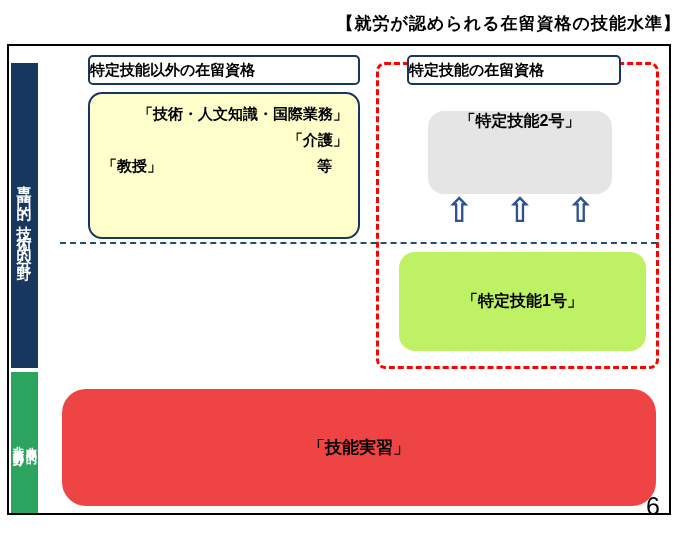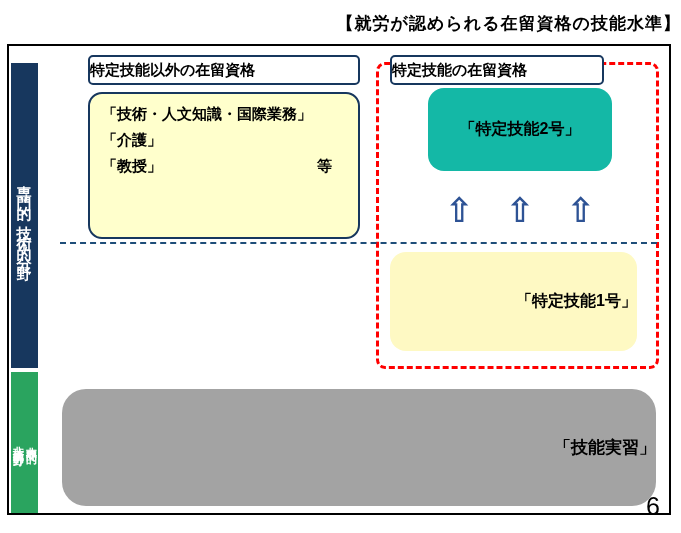--- a/index.html
+++ b/index.html
@@ -29,59 +29,59 @@
     font-size:11px;letter-spacing:2px;line-height:13px;
     display:flex;align-items:center;justify-content:center;
   }
   .header-box{
     position:absolute;top:55px;height:30px;background:#fff;
     border:2px solid #17375e;border-radius:5px;box-sizing:border-box;
     display:flex;align-items:center;
     font-size:15px;font-weight:bold;z-index:4;
   }
   .header-left{left:88px;width:272px;}
-  .header-right{left:390px;width:214px;}
+  .header-right{left:407px;width:214px;}
   .red-region{
     position:absolute;left:376px;top:62px;width:283px;height:307px;
     border:3px dashed #ff0000;border-radius:9px;box-sizing:border-box;z-index:1;
   }
   .dashed-line{
     position:absolute;left:60px;top:242px;width:597px;height:0;
     border-top:2px dashed #1f4e79;z-index:1;
   }
   .cream-box{
     position:absolute;left:88px;top:92px;width:272px;height:147px;
     background:#ffffcc;border:2px solid #17375e;border-radius:14px;
     box-sizing:border-box;padding:7px 10px 0 12px;
     font-size:15px;font-weight:bold;z-index:3;
   }
-  .cream-box .row{line-height:26px;white-space:nowrap;}
+  .cream-box .row{line-height:26px;white-space:nowrap;text-align:right;}
   .row-flex{display:flex;}
   .etc{margin-left:auto;margin-right:16px;}
   .yellow-box{
-    position:absolute;left:428px;top:88px;width:184px;height:83px;
-    background:#14b8a6;border-radius:16px;
-    display:flex;align-items:center;justify-content:center;
+    position:absolute;left:428px;top:111px;width:184px;height:83px;
+    background:#e5e5e5;border-radius:16px;
+    display:flex;justify-content:center;
     font-size:16px;font-weight:bold;z-index:3;
   }
   .arrows{
     position:absolute;left:445px;top:186px;width:150px;height:48px;
     display:flex;justify-content:space-between;align-items:center;
     color:#2e5395;font-size:34px;font-weight:bold;z-index:3;
   }
   .bluegray-box{
-    position:absolute;left:390px;top:252px;width:247px;height:99px;
-    background:#fef9c3;border-radius:16px;
-    display:flex;align-items:center;justify-content:flex-end;
+    position:absolute;left:399px;top:252px;width:247px;height:99px;
+    background:#bef264;border-radius:16px;
+    display:flex;align-items:center;justify-content:center;
     font-size:16px;font-weight:bold;z-index:3;
   }
   .peach-box{
     position:absolute;left:62px;top:389px;width:594px;height:117px;
-    background:#a3a3a3;border-radius:24px;
-    display:flex;align-items:center;justify-content:flex-end;
+    background:#ef4444;border-radius:24px;
+    display:flex;align-items:center;justify-content:center;
     font-size:17px;font-weight:bold;z-index:3;
   }
   .page-number{
     position:absolute;left:646px;top:492px;font-size:25px;z-index:5;
   }
 </style>
 </head>
 <body>
 
 <div class="title">【就労が認められる在留資格の技能水準】</div>

